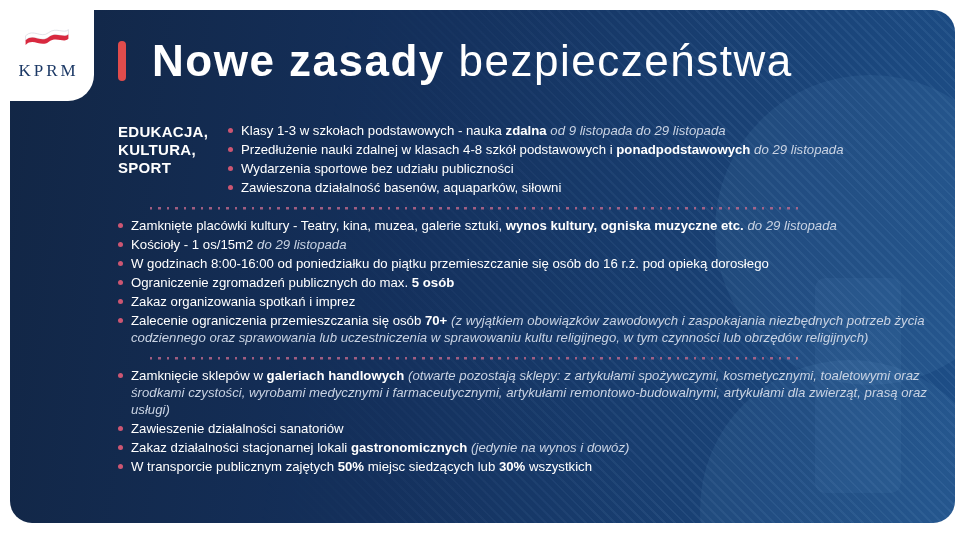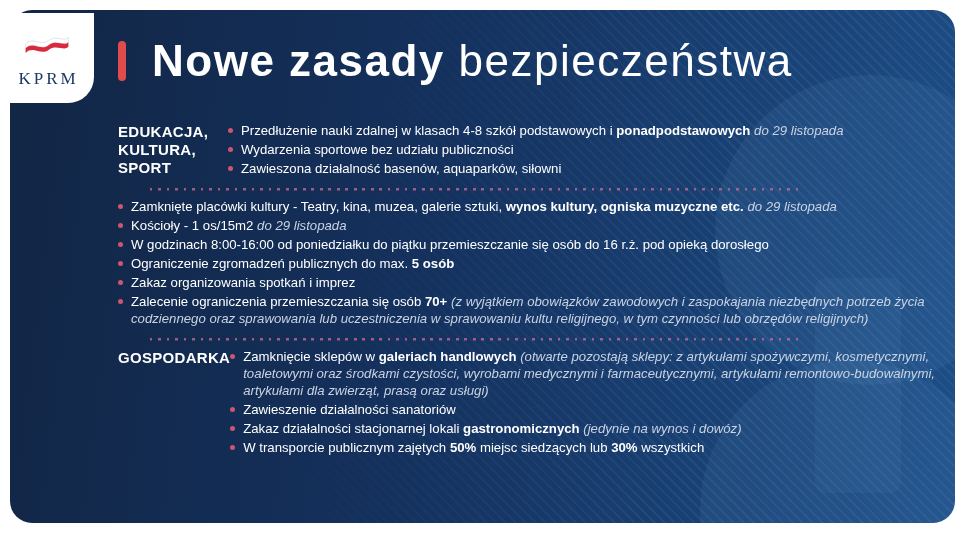--- a/index.html
+++ b/index.html
@@ -20,21 +20,21 @@
     -webkit-mask-image:linear-gradient(100deg,transparent 32%,#000 72%);
             mask-image:linear-gradient(100deg,transparent 32%,#000 72%);
   }
   .wm{position:absolute;border-radius:50%;background:rgba(125,175,225,0.09);}
   .wm1{left:705px;top:65px;width:310px;height:310px;}
   .wm2{left:690px;top:350px;width:300px;height:300px;}
   .wm3{left:805px;top:268px;width:86px;height:215px;border-radius:10px;background:rgba(140,185,230,0.06);}
 
   
   .logo-card{
-    position:absolute;left:0;top:13px;width:94px;height:90px;background:#ffffff;
+    position:absolute;left:0;top:0;width:94px;height:101px;background:#ffffff;
     border-radius:0 0 26px 0;display:flex;flex-direction:column;align-items:center;
     justify-content:center;gap:14px;z-index:5;
   }
   .logo-card svg{width:58px;height:26px;display:block;}
   .logo-text{
     font-family:"Liberation Serif", serif;font-size:17px;color:#1c3966;
     letter-spacing:3px;line-height:1;margin-left:3px;
   }
 
   
@@ -85,41 +85,39 @@
   </div>
 
   <div class="content" id="sections">
       <div class="section">
         <div class="sec-label">
           <div>EDUKACJA,</div>
           <div>KULTURA,</div>
           <div>SPORT</div>
         </div>
         <div class="items">
+          <div class="item"><span class="rn">Klasy 1-3 w szkołach podstawowych - nauka </span><span class="rb">zdalna</span><span class="ri"> od 9 listopada do 29 listopada</span></div>
           <div class="item"><span class="rn">Przedłużenie nauki zdalnej w klasach 4-8 szkół podstawowych i </span><span class="rb">ponadpodstawowych</span><span class="ri"> do 29 listopada</span></div>
           <div class="item"><span class="rn">Wydarzenia sportowe bez udziału publiczności</span></div>
           <div class="item"><span class="rn">Zawieszona działalność basenów, aquaparków, siłowni</span></div>
         </div>
       </div>
       <div class="separator"></div>
       <div class="section">
         <div class="items">
           <div class="item"><span class="rn">Zamknięte placówki kultury - Teatry, kina, muzea, galerie sztuki, </span><span class="rb">wynos kultury, ogniska muzyczne etc.</span><span class="ri"> do 29 listopada</span></div>
           <div class="item"><span class="rn">Kościoły - 1 os/15m2 </span><span class="ri">do 29 listopada</span></div>
           <div class="item"><span class="rn">W godzinach 8:00-16:00 od poniedziałku do piątku przemieszczanie się osób do 16 r.ż. pod opieką dorosłego</span></div>
           <div class="item"><span class="rn">Ograniczenie zgromadzeń publicznych do max. </span><span class="rb">5 osób</span></div>
           <div class="item"><span class="rn">Zakaz organizowania spotkań i imprez</span></div>
           <div class="item"><span class="rn">Zalecenie ograniczenia przemieszczania się osób </span><span class="rb">70+ </span><span class="ri">(z wyjątkiem obowiązków zawodowych i zaspokajania niezbędnych potrzeb życia codziennego oraz sprawowania lub uczestniczenia w sprawowaniu kultu religijnego, w tym czynności lub obrzędów religijnych)</span></div>
         </div>
       </div>
       <div class="separator"></div>
       <div class="section">
-        <div class="sec-label">
-          <div>GOSPODARKA</div>
-        </div>
         <div class="items">
           <div class="item"><span class="rn">Zamknięcie sklepów w </span><span class="rb">galeriach handlowych </span><span class="ri">(otwarte pozostają sklepy: z artykułami spożywczymi, kosmetycznymi, toaletowymi oraz środkami czystości, wyrobami medycznymi i farmaceutycznymi, artykułami remontowo-budowalnymi, artykułami dla zwierząt, prasą oraz usługi)</span></div>
           <div class="item"><span class="rn">Zawieszenie działalności sanatoriów</span></div>
           <div class="item"><span class="rn">Zakaz działalności stacjonarnej lokali </span><span class="rb">gastronomicznych </span><span class="ri">(jedynie na wynos i dowóz)</span></div>
           <div class="item"><span class="rn">W transporcie publicznym zajętych </span><span class="rb">50%</span><span class="rn"> miejsc siedzących lub </span><span class="rb">30%</span><span class="rn"> wszystkich</span></div>
         </div>
       </div>
     </div>
 </div>
 

